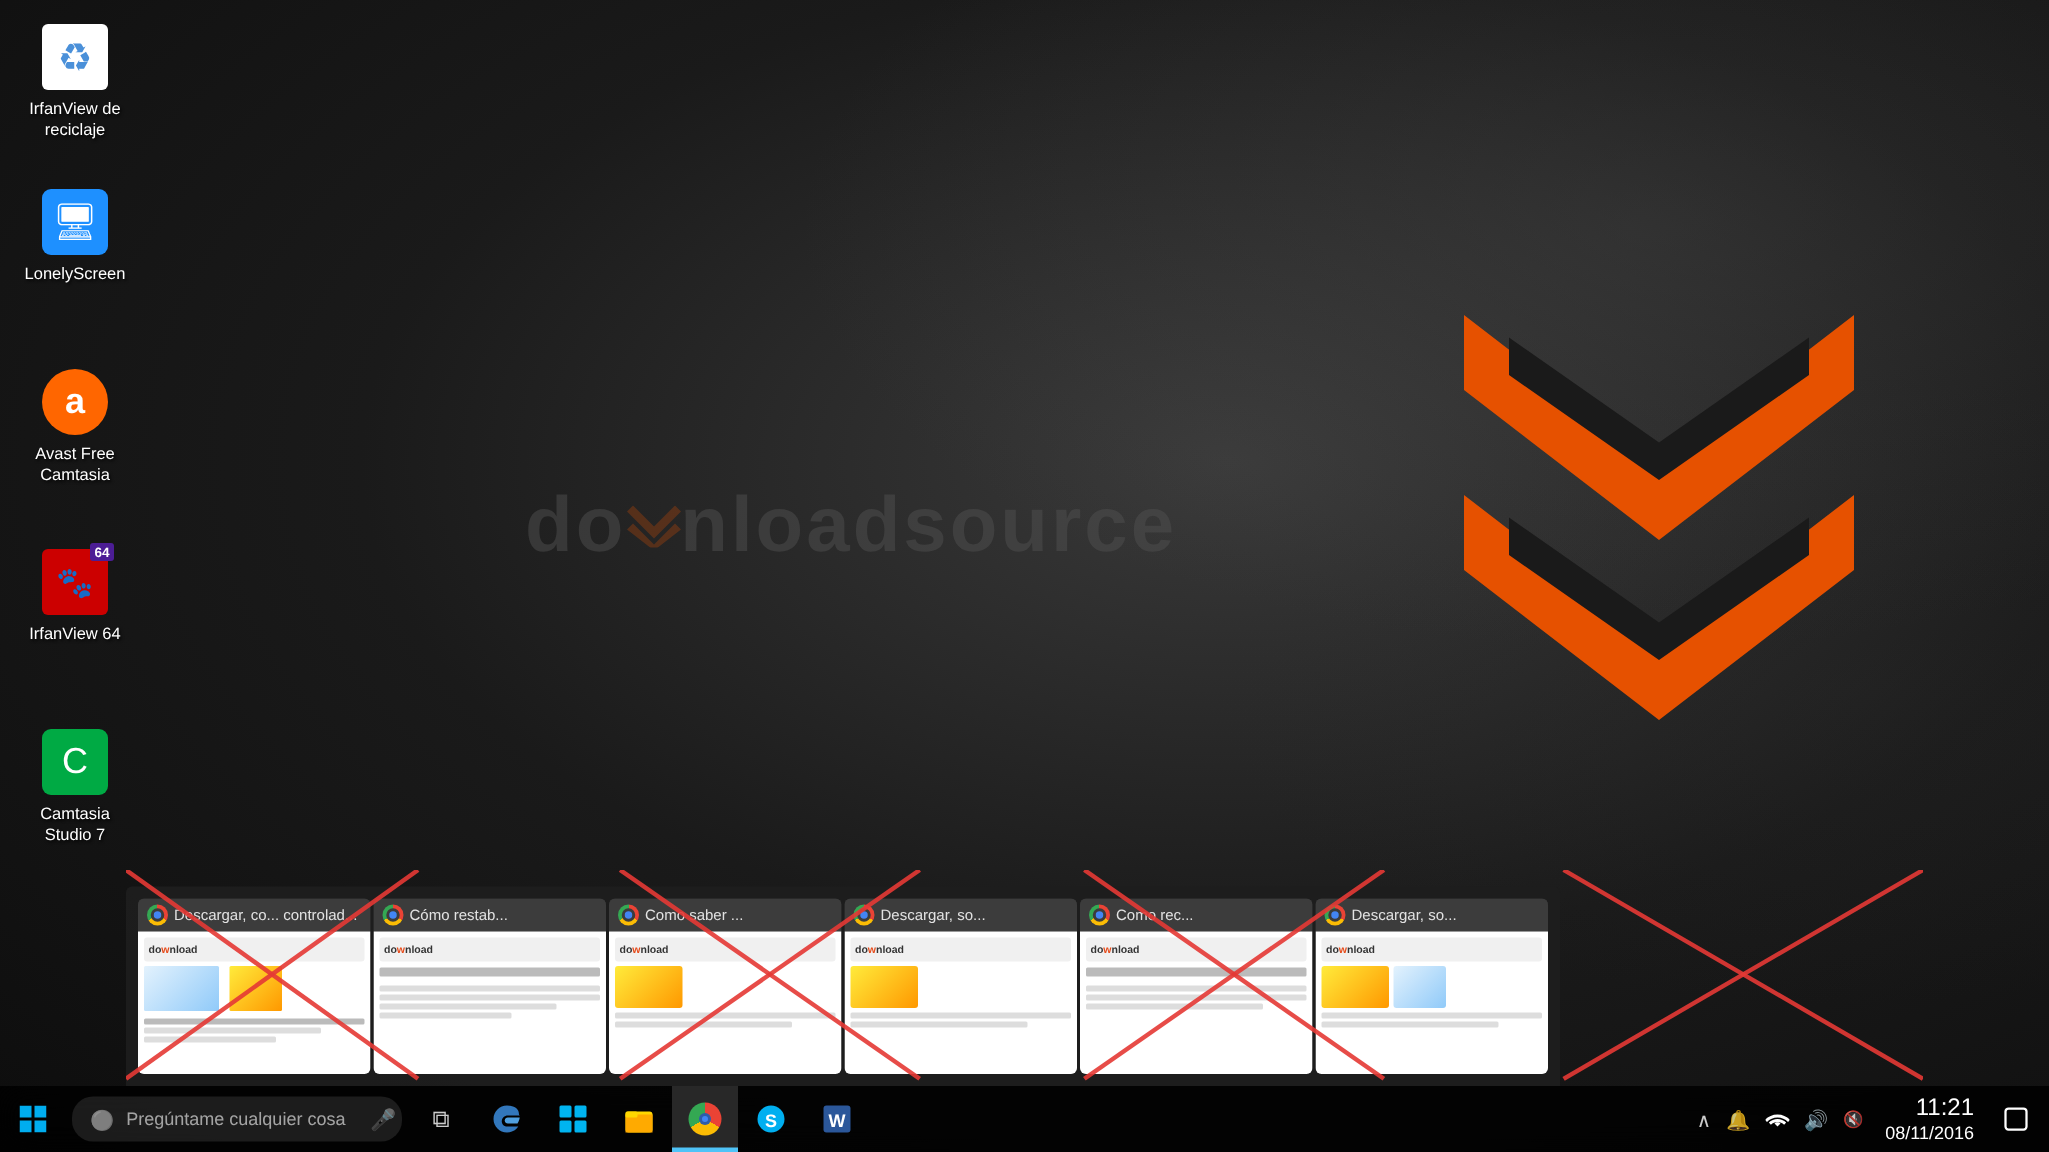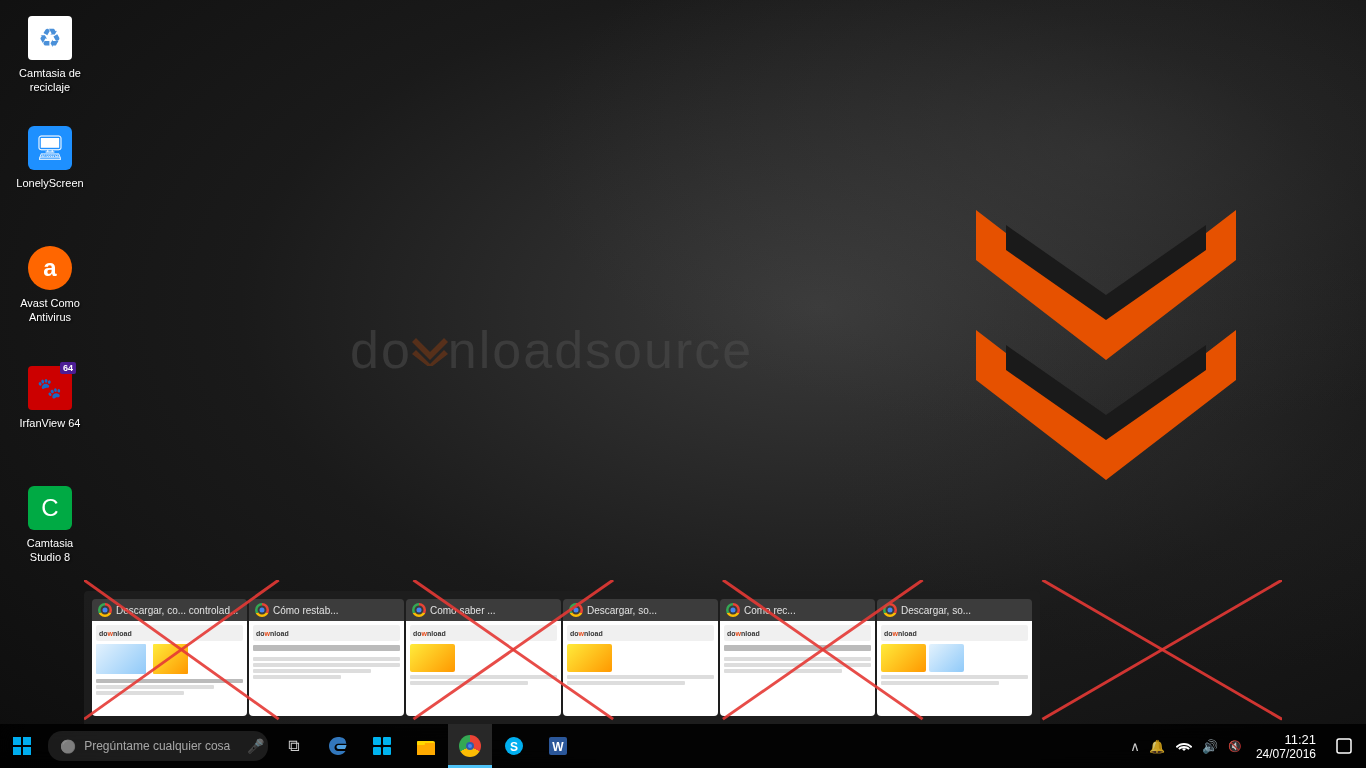--- a/index.html
+++ b/index.html
@@ -30,21 +30,21 @@
         radial-gradient(ellipse 600px 300px at 90% 60%, rgba(50,50,50,0.2) 0%, transparent 70%);
     }
 
     
     .ds-logo {
       position: absolute;
       top: 320px;
       left: 350px;
       color: rgba(80,80,80,0.5);
       font-size: 52px;
-      font-weight: 400;
+      font-weight: 700;
       letter-spacing: 2px;
       display: flex;
       align-items: center;
       gap: 0;
       user-select: none;
     }
 
     
     .chevron-logo {
       position: absolute;
@@ -272,21 +272,21 @@
       flex-direction: column;
       align-items: flex-end;
       padding: 0 8px;
       cursor: pointer;
       height: 44px;
       justify-content: center;
     }
 
     .clock-time {
       color: white;
-      font-size: 13px;
+      font-size: 16px;
     }
 
     .clock-date {
       color: white;
       font-size: 12px;
     }
 
     .notification-btn {
       width: 36px;
       height: 44px;
@@ -471,61 +471,61 @@
       <polygon points="30,135 130,205 230,135 230,160 130,230 30,160" fill="#1a1a1a"></polygon>
     </svg>
   </div>
 
   <div style="position:absolute; top:10px; left:10px; display:flex; flex-direction:column; gap:8px;">
 
     <div class="desktop-icon">
       <div class="icon-img">
         <div class="recycle-icon">♻</div>
       </div>
-      <span class="icon-label">Camtasia de reciclaje</span>
+      <span class="icon-label">IrfanView de reciclaje</span>
     </div>
   </div>
 
 
   <div style="position:absolute; top:120px; left:10px; display:flex; flex-direction:row; gap:14px;">
     <div class="desktop-icon">
       <div class="icon-img">
         <div class="lonely-icon">🖥</div>
       </div>
       <span class="icon-label">LonelyScreen</span>
     </div>
   </div>
 
   <div style="position:absolute; top:240px; left:10px;">
     <div class="desktop-icon">
       <div class="icon-img">
         <div class="avast-icon">a</div>
       </div>
-      <span class="icon-label">Avast Como Antivirus</span>
+      <span class="icon-label">Avast Free Camtasia</span>
     </div>
   </div>
 
   <div style="position:absolute; top:360px; left:10px;">
     <div class="desktop-icon">
       <div class="icon-img">
         <div class="irfan-icon">
           🐾
           <div class="irfan-badge">64</div>
         </div>
       </div>
       <span class="icon-label">IrfanView 64</span>
     </div>
   </div>
 
   <div style="position:absolute; top:480px; left:10px;">
     <div class="desktop-icon">
       <div class="icon-img">
         <div class="camtasia-icon">C</div>
       </div>
-      <span class="icon-label">Camtasia Studio 8</span>
+      <span class="icon-label">Camtasia Studio 7</span>
     </div>
   </div>
 
   <div class="chrome-previews">
 
     <div class="tab-preview">
       <div class="tab-preview-header">
         <div class="tab-favicon"></div>
         <span class="tab-title">Descargar, co... controlad...</span>
       </div>
@@ -745,21 +745,21 @@
         <svg width="16" height="14" viewBox="0 0 16 14">
           <path d="M8 12l-2-2c.5-.5 1.2-.8 2-.8s1.5.3 2 .8L8 12z" fill="white"></path>
           <path d="M8 9C6.3 9 4.8 9.7 3.6 10.8l-1.4-1.4C3.8 7.8 5.8 7 8 7s4.2.8 5.8 2.4l-1.4 1.4C11.2 9.7 9.7 9 8 9z" fill="white"></path>
           <path d="M8 6C5.3 6 2.8 7.1 1 9L-.4 7.6C1.8 5.4 4.7 4 8 4s6.2 1.4 8.4 3.6L15 9C13.2 7.1 10.7 6 8 6z" fill="white"></path>
         </svg>
       </div>
       <div class="tray-icon">🔊</div>
       <div class="tray-icon" style="font-size:11px;">🔇</div>
       <div class="taskbar-clock">
         <span class="clock-time">11:21</span>
-        <span class="clock-date">24/07/2016</span>
+        <span class="clock-date">08/11/2016</span>
       </div>
       <div class="notification-btn">
         <svg width="16" height="16" viewBox="0 0 16 16">
           <rect x="1" y="1" width="14" height="14" rx="2" stroke="white" stroke-width="1.5" fill="none"></rect>
         </svg>
       </div>
     </div>
   </div>
 
 </div>

